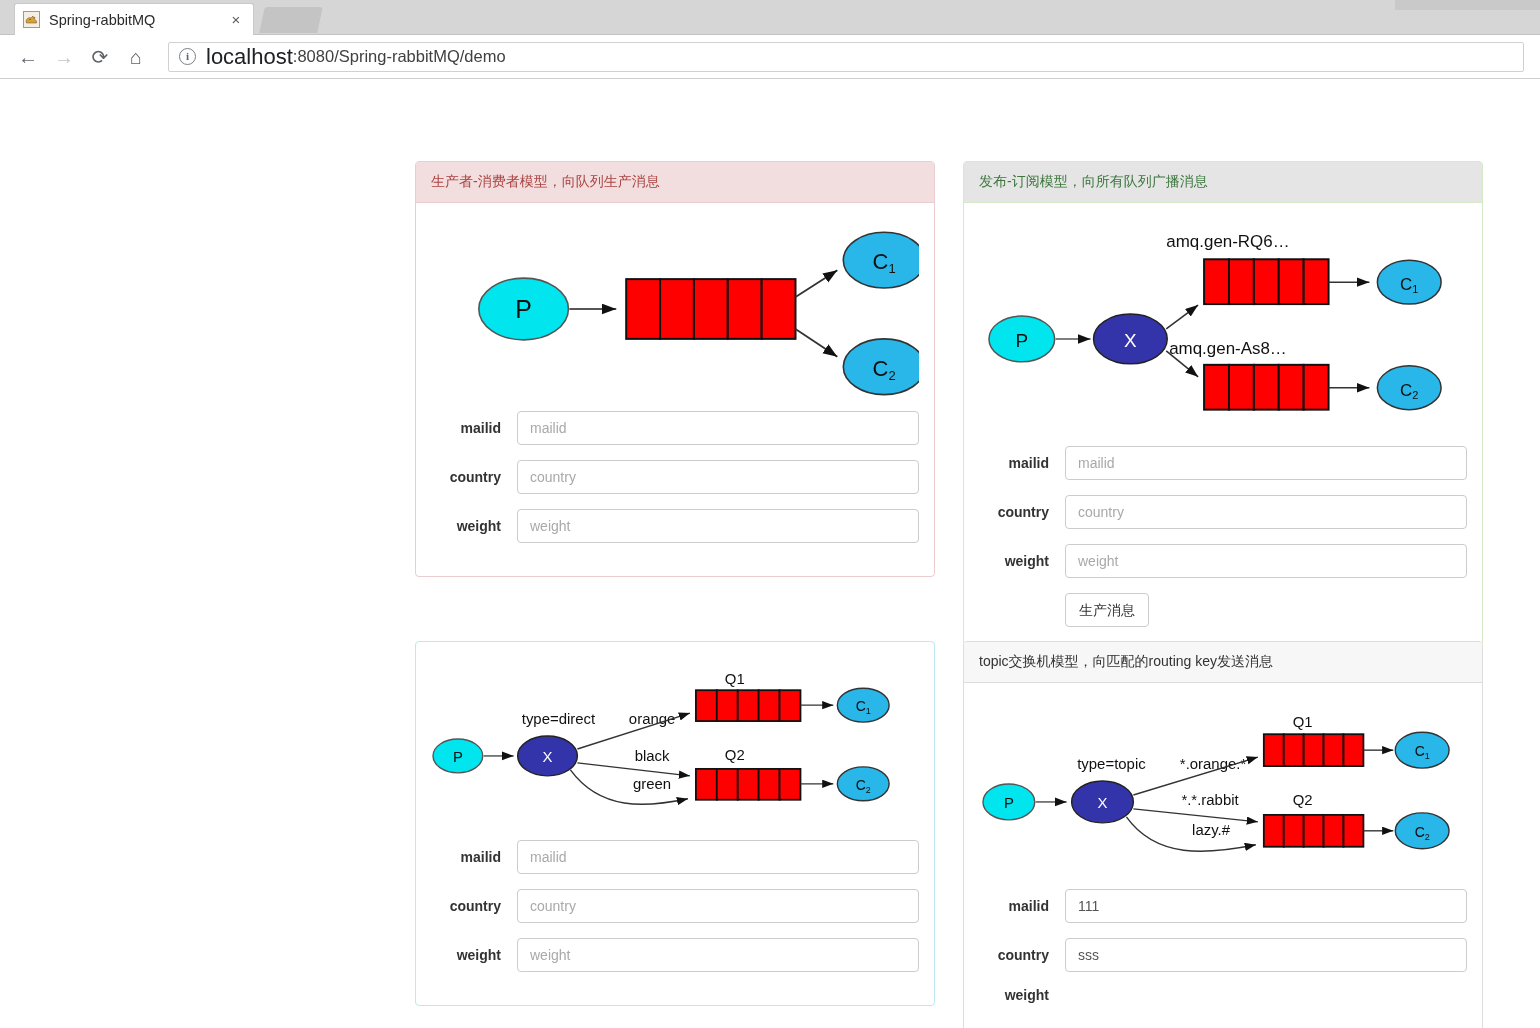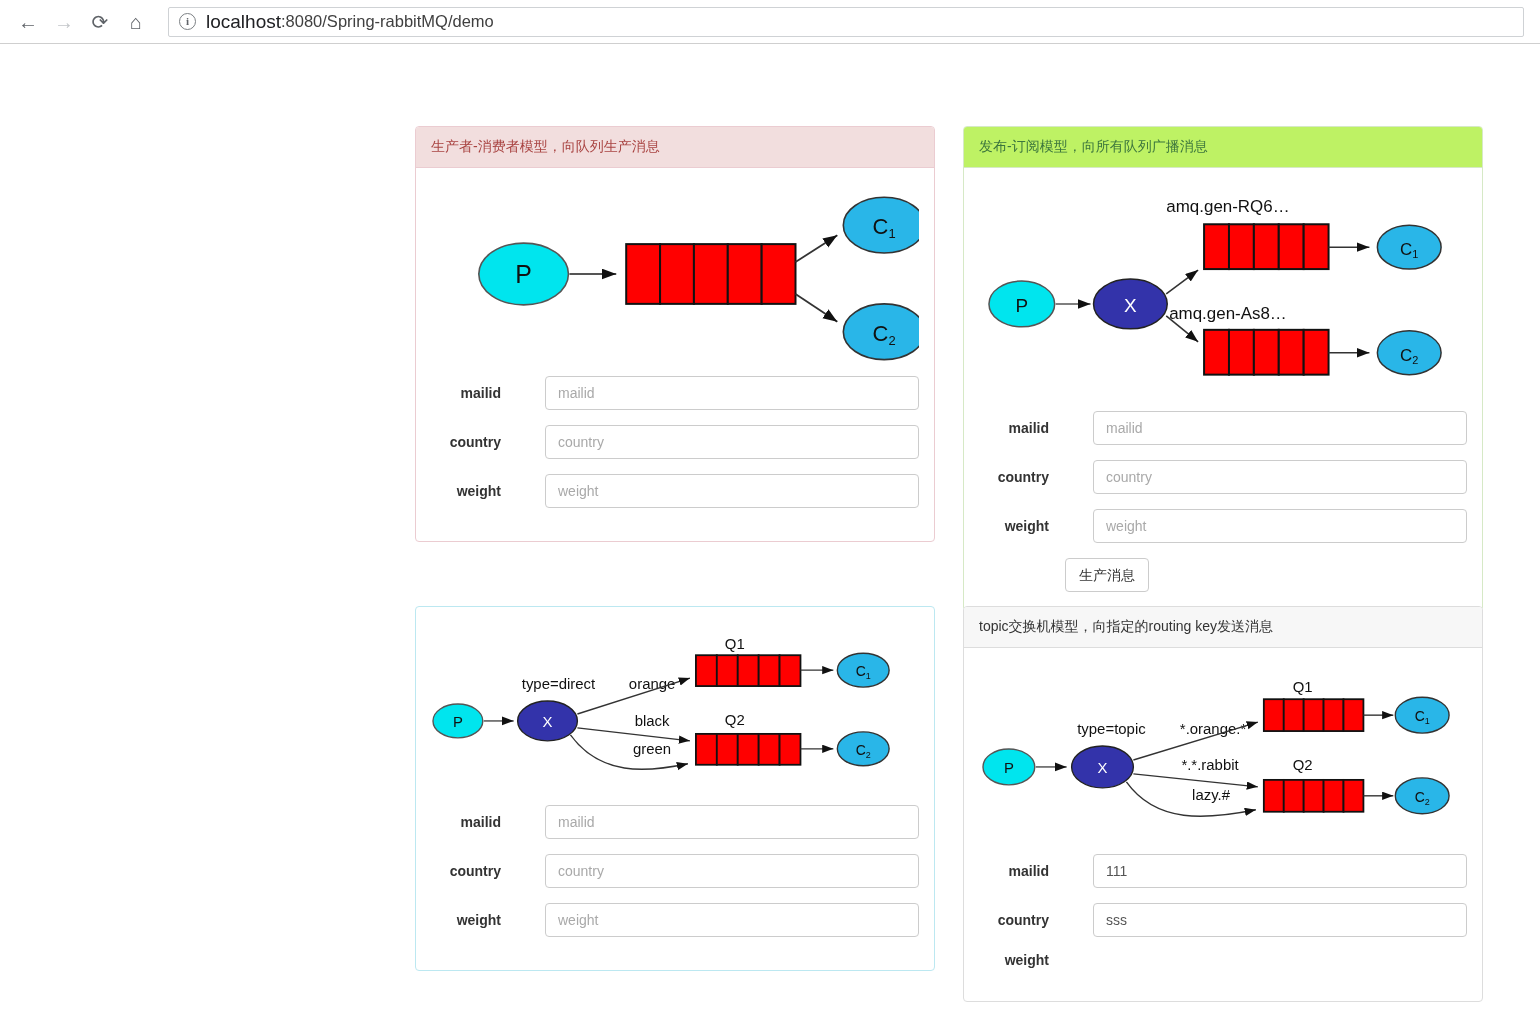--- a/index.html
+++ b/index.html
@@ -59,47 +59,47 @@
     flex:1; height:30px; margin-left:14px; margin-right:6px;
     border:1px solid #cfd2d5; border-radius:2px; background:#fff;
     display:flex; align-items:center; padding:0 10px;
   }
   .info-icon {
     width:17px; height:17px; border:1.5px solid #7b7f83; border-radius:50%;
     color:#5f6368; font-size:11px; font-weight:bold; line-height:14px;
     text-align:center; margin-right:10px; flex:0 0 17px;
     font-family:"Liberation Serif", serif;
   }
-  .url-host { font-size:19px; color:#202124; }
+  .url-host { font-size:22px; color:#202124; }
   .url-rest { font-size:16.5px; color:#404040; }
 
   
   .page { position:relative; width:1392px; height:949px; background:#fff; }
 
   .panel { position:absolute; background:#fff; border:1px solid #ddd; border-radius:4px; }
   .panel-head {
     padding:11px 15px; font-size:14px; border-bottom:1px solid transparent;
     border-top-left-radius:3px; border-top-right-radius:3px;
   }
   .panel-body { padding:14px 15px 18px 15px; }
 
   .p-danger  { border-color:#ebccd1; }
   .p-danger  .panel-head { background:#f2dede; color:#a94442; border-bottom-color:#ebccd1; }
   .p-success { border-color:#d6e9c6; }
-  .p-success .panel-head { background:#bef264; color:#3c763d; border-bottom-color:#d6e9c6; }
+  .p-success .panel-head { background:#e5e5e5; color:#3c763d; border-bottom-color:#d6e9c6; }
   .p-info    { border-color:#bce8f1; }
   .p-info    .panel-head { background:#d9edf7; color:#31708f; border-bottom-color:#bce8f1; }
   .p-default { border-color:#ddd; }
   .p-default .panel-head { background:#f7f7f7; color:#333; border-bottom-color:#ddd; }
 
   
   .diagram { width:100%; display:block; }
 
   
-  .form-row { display:flex; align-items:center; margin-bottom:15px;gap:28px; }
+  .form-row { display:flex; align-items:center; margin-bottom:15px; }
   .form-label {
     flex:0 0 86px; text-align:right; padding-right:16px;
     font-size:14px; font-weight:bold; color:#333;
   }
   .form-ctrl {
     flex:1; height:34px; border:1px solid #ccc; border-radius:4px;
     padding:6px 12px; font-size:14px; color:#555; background:#fff;
     font-family:"Liberation Sans", sans-serif; outline:none;
   }
   .form-ctrl::placeholder { color:#a9a9a9; }
@@ -108,20 +108,34 @@
   .btn {
     background:#fff; border:1px solid #ccc; border-radius:4px;
     padding:6px 13px; font-size:14px; color:#333; line-height:1.45;
     font-family:"Liberation Sans", sans-serif; cursor:pointer;
   }
 </style>
 </head>
 <body>
 
 <div class="browser">
+  <div class="tabstrip">
+    <div class="tab">
+      <span class="tab-favicon">
+        <svg width="15" height="15" viewBox="0 0 15 15">
+          <path d="M2 9 C3 6,5 5,7 6 L9 4 L9.5 6 L11 5 L10.5 7 C12 8,13 10,12.5 11 L2.5 11 Z" fill="#d9a13b" stroke="#6b4a16" stroke-width="0.5"></path>
+          <circle cx="6" cy="7.5" r="0.6" fill="#3a2a0c"></circle>
+        </svg>
+      </span>
+      <span class="tab-title">Spring-rabbitMQ</span>
+      <span class="tab-close">×</span>
+    </div>
+    <div class="tab-ghost"></div>
+    <div class="win-ctl"></div>
+  </div>
 
   <div class="navbar">
     <div class="nav-btn">←</div>
     <div class="nav-btn disabled">→</div>
     <div class="nav-btn">⟳</div>
     <div class="nav-btn">⌂</div>
     <div class="omnibox">
       <span class="info-icon">i</span>
       <span class="url-host">localhost</span>
       <span class="url-rest">:8080/Spring-rabbitMQ/demo</span>
@@ -303,21 +317,21 @@
       </div>
       <div class="form-row">
         <div class="form-label">weight</div>
         <input class="form-ctrl" type="text" placeholder="weight" value="" style="">
       </div>
 
     </div>
   </div>
 
   <div class="panel p-default" style="left:963px; top:562px; width:520px;">
-    <div class="panel-head">topic交换机模型，向指定的routing key发送消息</div>
+    <div class="panel-head">topic交换机模型，向匹配的routing key发送消息</div>
     <div class="panel-body">
 
       <svg class="diagram" viewBox="0 0 490 178" height="178">
         <defs>
           <marker id="ah4" markerWidth="9" markerHeight="9" refX="8" refY="3" orient="auto">
             <path d="M0,0 L8,3 L0,6 z" fill="#111"></path>
           </marker>
         </defs>
         <text x="325" y="30" text-anchor="middle" font-size="15" fill="#111" font-family="'Liberation Sans',sans-serif">Q1</text>
         <text x="325" y="108" text-anchor="middle" font-size="15" fill="#111" font-family="'Liberation Sans',sans-serif">Q2</text>

